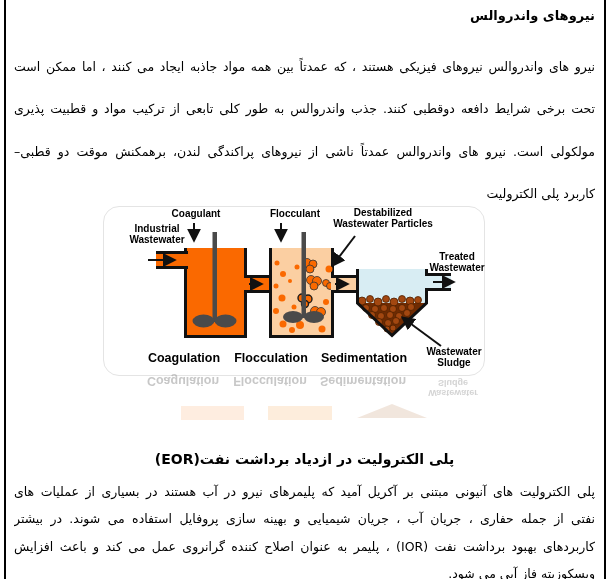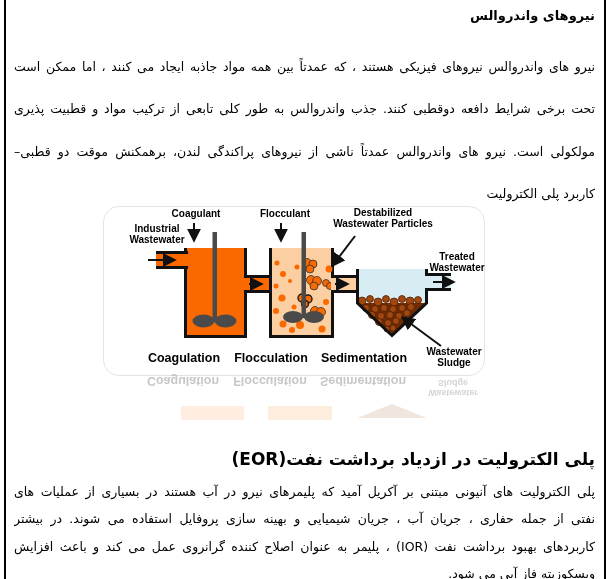--- a/index.html
+++ b/index.html
@@ -5,21 +5,21 @@
   html,body{margin:0;padding:0;background:#fff;}
   .page{position:relative;width:610px;height:579px;background:#ffffff;overflow:hidden;
         font-family:"DejaVu Sans",sans-serif;color:#000;}
   .pborder{position:absolute;top:0;bottom:0;width:2px;background:#000;}
   .pborder.left{left:4px;}
   .pborder.right{left:604px;}
 
   
   .rtlblock{position:absolute;left:14px;right:15px;direction:rtl;text-align:right;}
   .h1{top:6px;font-size:13px;font-weight:bold;line-height:19px;}
-  .h2{top:450px;font-size:17px;font-weight:bold;line-height:19px;}
+  .h2{top:450px;font-size:14px;font-weight:bold;line-height:19px;text-align:center;}
   .para1{top:37px;font-size:12.5px;}
   .para1 .tline{height:24.4px;line-height:24.4px;overflow:hidden;margin-top:18px;}
   .para2{top:478px;font-size:12.5px;}
   .para2 .tline{height:27.4px;line-height:27.4px;overflow:hidden;}
   .just{text-align:justify;text-align-last:justify;}
 
   
   .figure{position:absolute;left:103px;top:206px;width:380px;height:168px;background:#fff;
           border:1px solid #e4e4e4;border-radius:16px;}
   .figure svg{position:absolute;left:0;top:0;}
@@ -175,21 +175,21 @@
         <line x1="177" y1="16" x2="177" y2="33" marker-end="url(#ah)"></line>
         <line x1="251" y1="29" x2="229" y2="58" marker-end="url(#ah)"></line>
         <line x1="145" y1="77" x2="157" y2="77" marker-end="url(#ah)"></line>
         <line x1="231" y1="77" x2="243" y2="77" marker-end="url(#ah)"></line>
         <line x1="329" y1="75" x2="349" y2="75" marker-end="url(#ah)"></line>
         <line x1="337" y1="139" x2="299" y2="111" marker-end="url(#ah)"></line>
       </g>
     </svg>
 
     <div class="fig-label" style="left:57px;top:2px;width:70px;">Coagulant</div>
-    <div class="fig-label" style="left:146px;top:2px;width:70px;">Flocculant</div>
+    <div class="fig-label" style="left:146px;top:2px;width:70px;text-align:right;">Flocculant</div>
     <div class="fig-label" style="left:228px;top:1px;width:102px;">
       <div>Destabilized</div>
       <div>Wastewater Particles</div>
     </div>
     <div class="fig-label leftal" style="left:22px;top:17px;width:62px;">
       <div>Industrial</div>
       <div>Wastewater</div>
     </div>
     <div class="fig-label leftal" style="left:324px;top:45px;width:58px;">
       <div>Treated</div>

